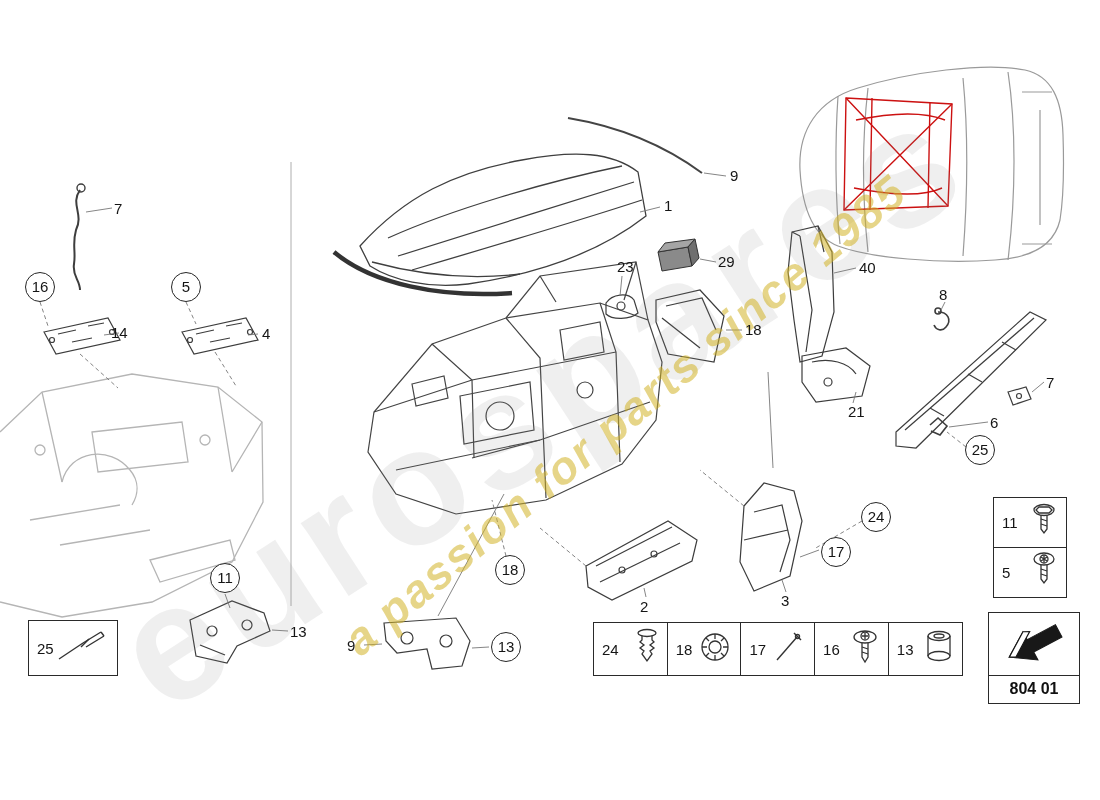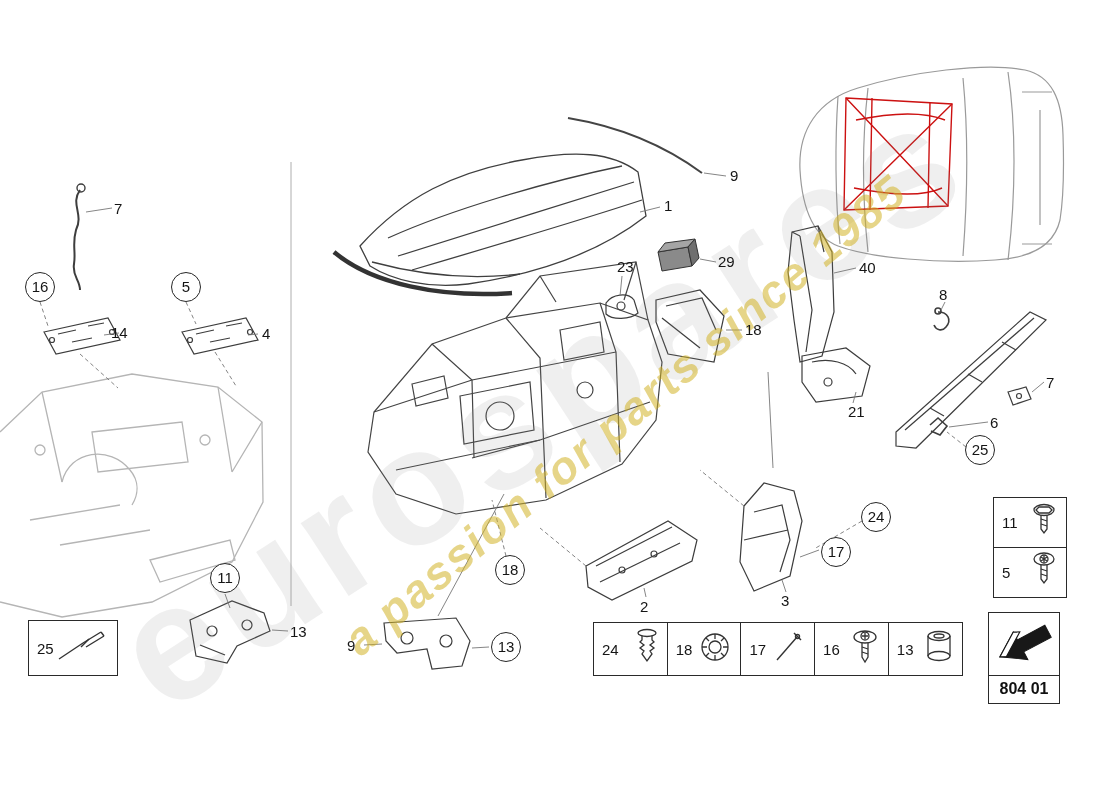--- a/index.html
+++ b/index.html
@@ -37,21 +37,21 @@
   }
   .legend-box { position:absolute; z-index:5; }
   .legend-row { position:absolute; display:flex; z-index:5; }
   .legend-cell { width:75px; height:54px; margin-left:-1.3px; }
   .legend-cell:first-child { margin-left:0; }
   .col-box { position:absolute; z-index:5; display:flex; flex-direction:column; }
   .col-cell { width:74px; height:51px; margin-top:-1.3px; }
   .col-cell:first-child { margin-top:0; }
   .num { font-size:15px; color:#151515; }
 
-  .code-block { position:absolute; z-index:5; width:72px; }
+  .code-block { position:absolute; z-index:5; width:92px; }
   .arrow-box { border:1.3px solid #2a2a2a; background:#fff; height:64px;
     display:flex; align-items:center; justify-content:center; }
   .code { border:1.3px solid #2a2a2a; border-top:none; background:#fff; height:28px;
     font-size:16px; font-weight:bold; text-align:center; line-height:26px; color:#111; }
 </style>
 </head>
 <body>
 
 <div class="stage">
 

